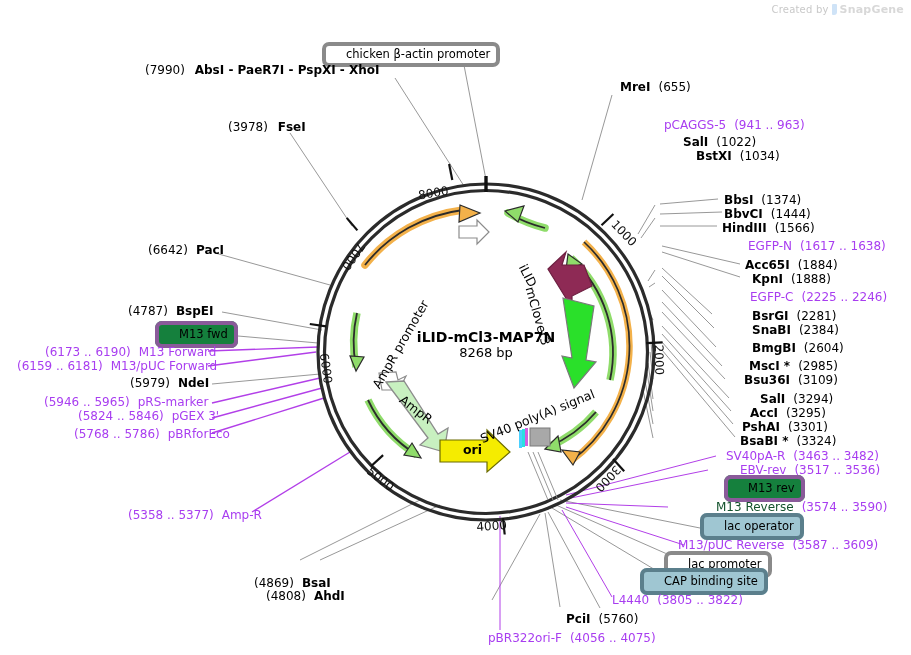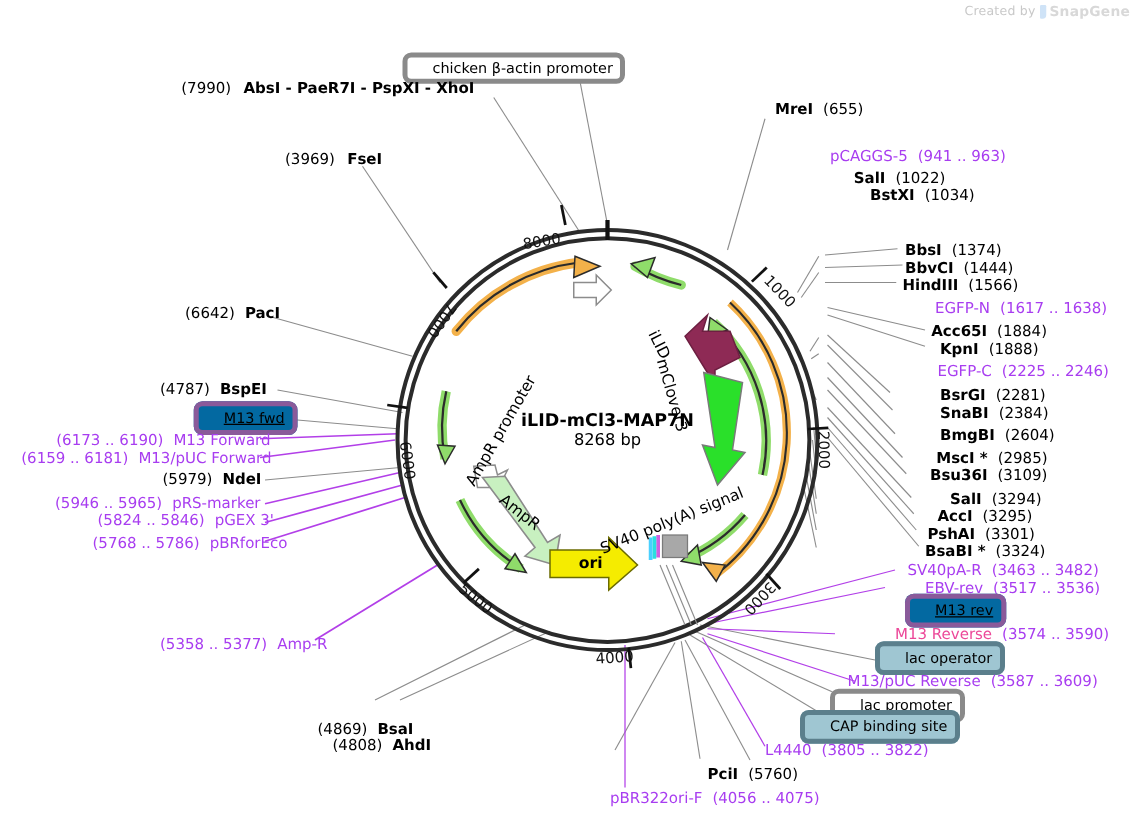--- a/index.html
+++ b/index.html
@@ -11,21 +11,21 @@
   }
   #stage{position:absolute;left:0;top:0;width:911px;height:655px;}
   svg#map{position:absolute;left:0;top:0;width:911px;height:655px;}
   .row{position:absolute;white-space:nowrap;font-size:12px;line-height:14px;}
   .row b{font-weight:bold;}
   .row .p{font-weight:normal;}
 
   
   .badge{position:absolute;font-size:11.5px;line-height:12px;padding:2px 6px 3px 20px;
          border:4px solid #3b82f6;border-radius:7px;white-space:nowrap;color:#000;background:#fff;}
-  .badge.violet{background:#0369a1;border-color:#8a5a9a;text-decoration:underline;}
+  .badge.violet{background:#15803d;border-color:#8a5a9a;}
   .badge.teal{background:#9fc6d2;border-color:#5b7f8c;}
   .badge.plain{background:#ffffff;border-color:#8a8a8a;}
 
   
   #wm{position:absolute;right:7px;top:3px;font-size:10px;color:#c9c9c9;
       display:flex;align-items:center;gap:3px;letter-spacing:.2px;}
   #wm .sg{color:#d8d8d8;font-weight:bold;font-size:11px;}
   #wm .tick{display:inline-block;width:5px;height:11px;background:#cfe3f7;border-radius:1px 1px 3px 1px;}
 
   
@@ -250,21 +250,21 @@
   <div class="ctrSub" style="left:386px;top:345px;width:200px;">8268 bp</div>
 
   <div class="badge plain" style="left:322px;top:42px;">chicken β-actin promoter</div>
 
   <div class="row" style="left:145px;top:63px;">
     <span class="p">(7990)</span>
     <b style="margin-left:6px;">AbsI  -  PaeR7I  -  PspXI  -  XhoI</b>
   </div>
 
   <div class="row" style="left:228px;top:120px;">
-    <span class="p">(3969)</span>
+    <span class="p">(3978)</span>
     <b style="margin-left:6px;">FseI</b>
   </div>
 
   <div id="rt">
       <div class="row" style="left: 620px; top: 80px;"><span style="font-weight: bold; color: rgb(0, 0, 0);">MreI</span><span style="margin-left: 8px; color: rgb(0, 0, 0);">(655)</span></div>
       <div class="row" style="left: 664px; top: 118px;"><span style="color: rgb(168, 61, 240);">pCAGGS-5</span><span style="margin-left: 8px; color: rgb(168, 61, 240);">(941 .. 963)</span></div>
       <div class="row" style="left: 683px; top: 135px;"><span style="font-weight: bold; color: rgb(0, 0, 0);">SalI</span><span style="margin-left: 8px; color: rgb(0, 0, 0);">(1022)</span></div>
       <div class="row" style="left: 696px; top: 149px;"><span style="font-weight: bold; color: rgb(0, 0, 0);">BstXI</span><span style="margin-left: 8px; color: rgb(0, 0, 0);">(1034)</span></div>
       <div class="row" style="left: 724px; top: 193px;"><span style="font-weight: bold; color: rgb(0, 0, 0);">BbsI</span><span style="margin-left: 8px; color: rgb(0, 0, 0);">(1374)</span></div>
       <div class="row" style="left: 724px; top: 207px;"><span style="font-weight: bold; color: rgb(0, 0, 0);">BbvCI</span><span style="margin-left: 8px; color: rgb(0, 0, 0);">(1444)</span></div>
@@ -281,21 +281,21 @@
       <div class="row" style="left: 760px; top: 392px;"><span style="font-weight: bold; color: rgb(0, 0, 0);">SalI</span><span style="margin-left: 8px; color: rgb(0, 0, 0);">(3294)</span></div>
       <div class="row" style="left: 750px; top: 406px;"><span style="font-weight: bold; color: rgb(0, 0, 0);">AccI</span><span style="margin-left: 8px; color: rgb(0, 0, 0);">(3295)</span></div>
       <div class="row" style="left: 742px; top: 420px;"><span style="font-weight: bold; color: rgb(0, 0, 0);">PshAI</span><span style="margin-left: 8px; color: rgb(0, 0, 0);">(3301)</span></div>
       <div class="row" style="left: 740px; top: 434px;"><span style="font-weight: bold; color: rgb(0, 0, 0);">BsaBI *</span><span style="margin-left: 8px; color: rgb(0, 0, 0);">(3324)</span></div>
     </div>
 
   <div id="rb">
       <div class="row" style="left: 726px; top: 449px;"><span style="color: rgb(168, 61, 240);">SV40pA-R</span><span style="margin-left: 8px; color: rgb(168, 61, 240);">(3463 .. 3482)</span></div>
       <div class="row" style="left: 740px; top: 463px;"><span style="color: rgb(168, 61, 240);">EBV-rev</span><span style="margin-left: 8px; color: rgb(168, 61, 240);">(3517 .. 3536)</span></div>
       <div class="row" style="left: 724px; top: 481px;"><span class="badge violet" style="position: static;">M13 rev</span></div>
-      <div class="row" style="left: 716px; top: 500px;"><span style="color: #ec4899; margin-top: 21px;">M13 Reverse</span><span style="margin-left: 8px; color: rgb(168, 61, 240);">(3574 .. 3590)</span></div>
+      <div class="row" style="left: 716px; top: 500px;"><span style="color: #14532d; margin-top: 21px;">M13 Reverse</span><span style="margin-left: 8px; color: rgb(168, 61, 240);">(3574 .. 3590)</span></div>
       <div class="row" style="left: 700px; top: 519px;"><span class="badge teal" style="position: static;">lac operator</span></div>
       <div class="row" style="left: 678px; top: 538px;"><span style="color: rgb(168, 61, 240);">M13/pUC Reverse</span><span style="margin-left: 8px; color: rgb(168, 61, 240);">(3587 .. 3609)</span></div>
       <div class="row" style="left: 664px; top: 557px;"><span class="badge plain" style="position: static;">lac promoter</span></div>
       <div class="row" style="left: 640px; top: 574px;"><span class="badge teal" style="position: static;">CAP binding site</span></div>
       <div class="row" style="left: 612px; top: 593px;"><span style="color: rgb(168, 61, 240);">L4440</span><span style="margin-left: 8px; color: rgb(168, 61, 240);">(3805 .. 3822)</span></div>
     </div>
 
   <div id="bt">
       <div class="row" style="left: 566px; top: 612px;"><span style="font-weight: bold; color: rgb(0, 0, 0);">PciI</span><span style="margin-left: 8px; color: rgb(0, 0, 0);">(5760)</span></div>
       <div class="row" style="left: 488px; top: 631px;"><span style="color: rgb(168, 61, 240);">pBR322ori-F</span><span style="margin-left: 8px; color: rgb(168, 61, 240);">(4056 .. 4075)</span></div>

